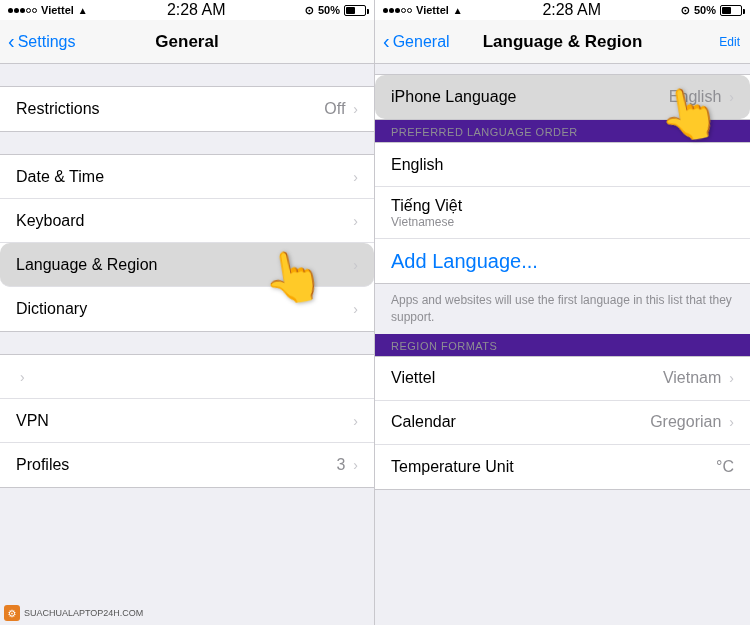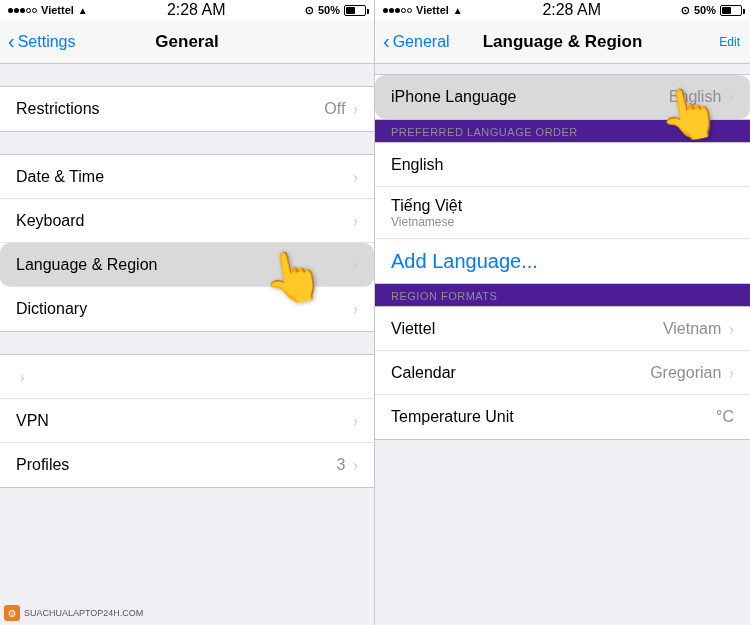--- a/index.html
+++ b/index.html
@@ -342,20 +342,21 @@
         <div class="list-item-main">
           <span class="list-item-label">Tiếng Việt</span>
           <span class="list-item-sublabel">Vietnamese</span>
         </div>
       </div>
       <div class="list-item">
         <span class="list-item-label add-language">Add Language...</span>
       </div>
     </div>
 
+    <div class="info-text">Apps and websites will use the first language in this list that they support.</div>
 
     <div class="section-header">REGION FORMATS</div>
 
     <div class="list-group">
       <div class="list-item">
         <span class="list-item-label">Viettel</span>
         <div class="list-item-value">
           <span>Vietnam</span>
           <span class="chevron-right">›</span>
         </div>

